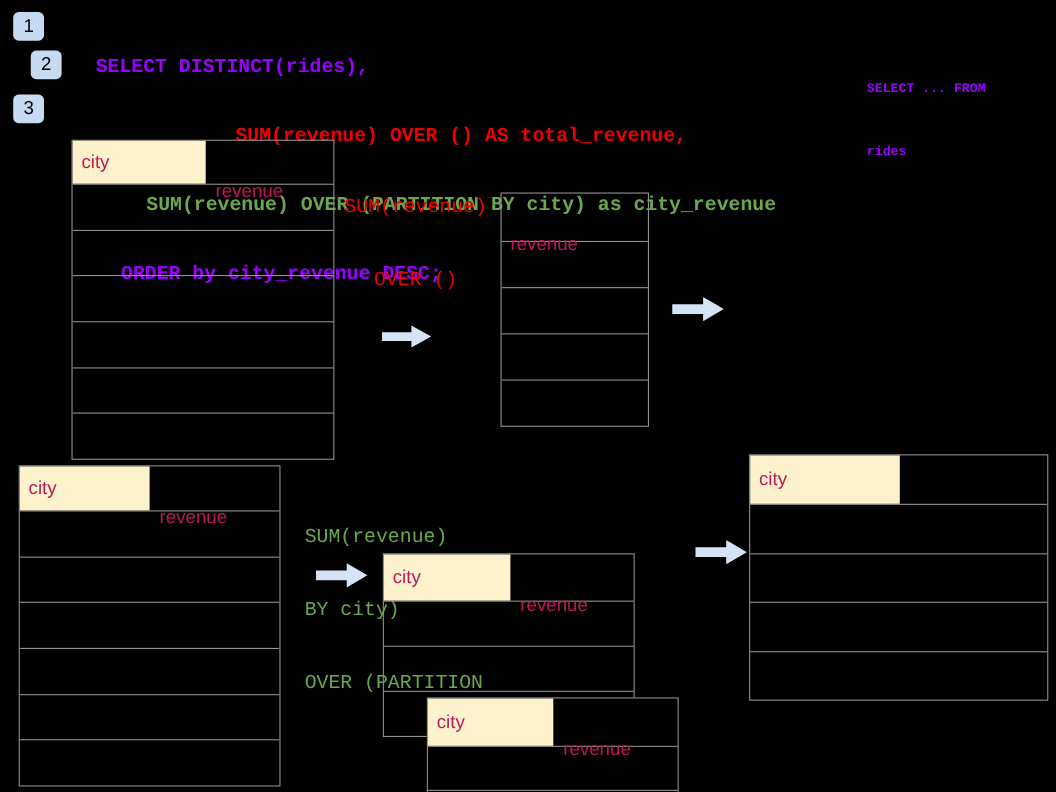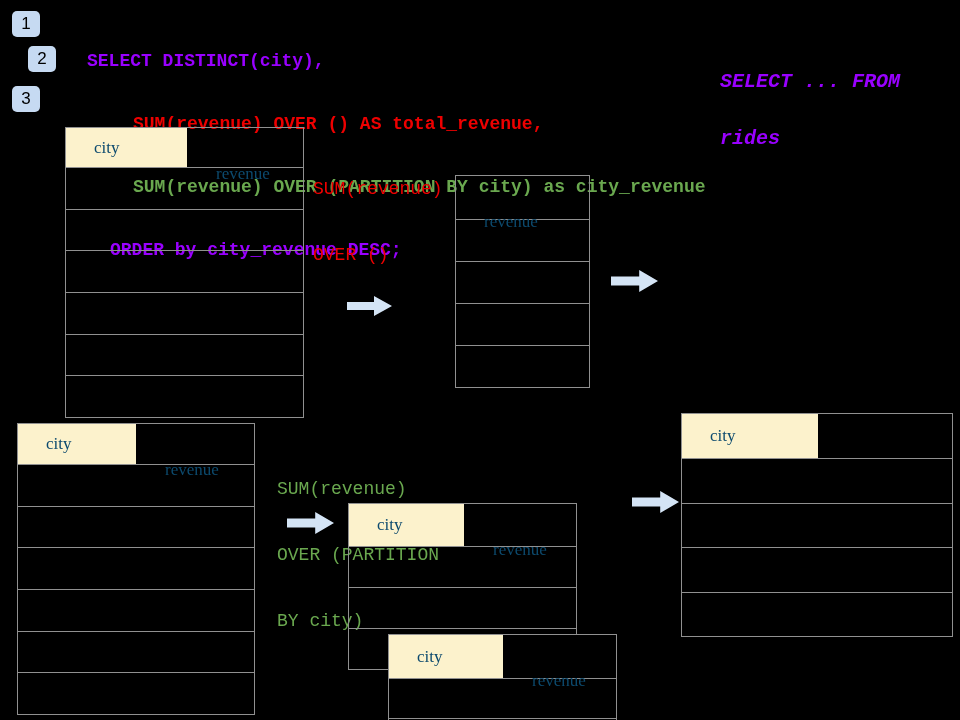--- a/index.html
+++ b/index.html
@@ -12,29 +12,28 @@
   
   .code{
     position:absolute;left:87px;top:9px;
     font-family:"Liberation Mono",monospace;
     font-weight:bold;font-size:18px;line-height:21px;
     white-space:pre;
   }
   .code .ind4{padding-left:46px;}
   .code .ind2{padding-left:23px;}
   .purple{color:var(--purple,#9900FF);}
-  .red{color:var(--red,#EE0000);}
+  .red{color:var(--red,#EE0000);text-align:center;}
   .green{color:var(--green,#6AA84F);}
 
   .side-note{
-    position:absolute;left:720px;top:34px;
+    position:absolute;left:788px;top:34px;
     font-family:"Liberation Mono",monospace;
-    font-weight:bold;font-size:20px;line-height:19px;
+    font-weight:bold;font-size:12px;line-height:19px;
     white-space:pre;
-    font-style:italic;
   }
   .fn-label{
     position:absolute;
     font-family:"Liberation Mono",monospace;
     font-weight:normal;font-size:18px;line-height:22px;
     white-space:pre;
   }
   .label-total{left:313px;top:134px;}
   .label-partition{left:277px;top:434px;}
 
@@ -64,23 +63,23 @@
   
   .tbl{
     position:absolute;
     border:1px solid var(--line,#909090);
     box-sizing:border-box;
   }
   .hrow,.brow{display:flex;box-sizing:border-box;}
   .brow{border-top:1px solid var(--line,#909090);}
   .hcell{
     background:var(--header_fill,#FCF2CC);
-    color:#0c4a6e;font-size:17px;
+    color:#be185d;font-size:17px;
     display:flex;align-items:center;
-    padding-left:28px;box-sizing:border-box;font-family:Liberation Serif, serif;
+    padding-left:8px;box-sizing:border-box;
   }
   .bcell{box-sizing:border-box;}
   .hcell + .hcell, .bcell + .bcell{border-left:1px solid var(--line,#909090);}
   .cLast{flex:1;margin-top:46px;}
 
   .t1{left:65px;top:127px;width:239px;}
   .t1 .hrow{height:39px;} .t1 .brow{height:41.7px;} .t1 .c0{width:121px;}
   .t2{left:455px;top:175px;width:135px;}
   .t2 .hrow{height:43px;} .t2 .brow{height:42px;}
   .t3{left:17px;top:423px;width:238px;}
@@ -93,39 +92,39 @@
   .t6 .hrow{height:44px;} .t6 .brow{height:44.5px;} .t6 .c0{width:136px;}
 </style>
 </head>
 <body>
 
 <div class="badge b1">1</div>
 <div class="badge b2">2</div>
 <div class="badge b3">3</div>
 
 <div class="code">
-  <div class="purple">SELECT DISTINCT(city),</div>
+  <div class="purple">SELECT DISTINCT(rides),</div>
   <div class="red ind4">SUM(revenue) OVER () AS total_revenue,</div>
   <div class="green ind4">SUM(revenue) OVER (PARTITION BY city) as city_revenue</div>
   <div class="purple ind2">ORDER by city_revenue DESC;</div>
 </div>
 
 <div class="side-note purple">
   <div>SELECT ... FROM</div>
   <div>rides</div>
 </div>
 
 <div class="fn-label label-total red">
   <div>SUM(revenue)</div>
   <div>OVER ()</div>
 </div>
 <div class="fn-label label-partition green">
   <div>SUM(revenue)</div>
+  <div>BY city)</div>
   <div>OVER (PARTITION</div>
-  <div>BY city)</div>
 </div>
 
 <div class="arrow arrA"></div>
 <div class="arrow arrB"></div>
 <div class="arrow arrC"></div>
 <div class="arrow arrD"></div>
 
 <div class="tbl t1">
     <div class="hrow">
       <div class="hcell c0">city</div>

